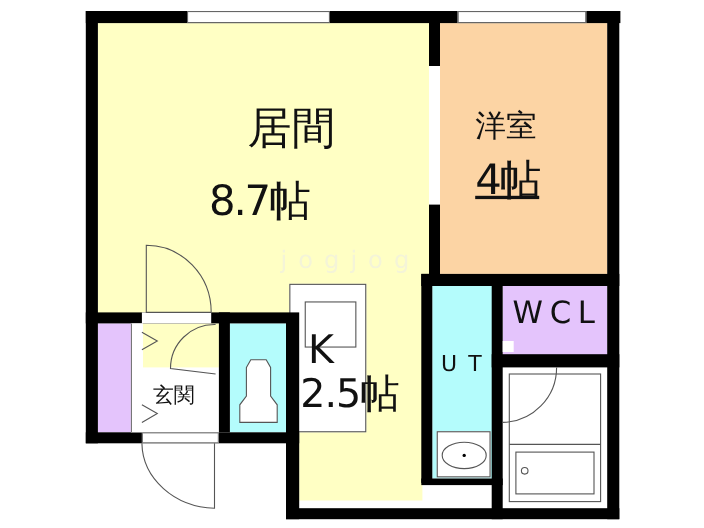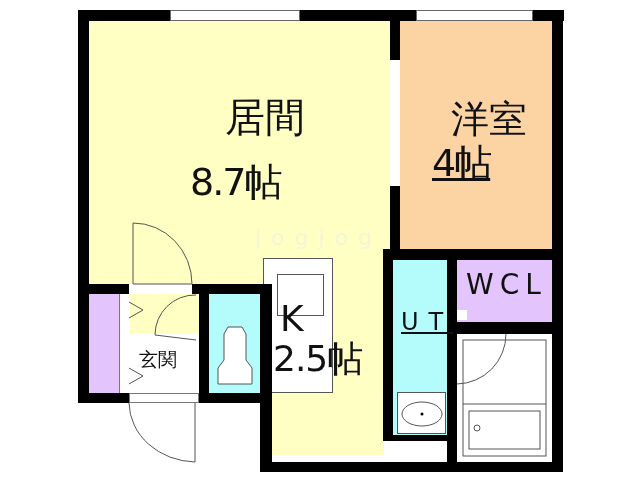--- a/index.html
+++ b/index.html
@@ -62,19 +62,19 @@
   <line x1="463" y1="404" x2="546" y2="404" stroke="#555" stroke-width="1"></line>
   <rect x="469" y="411" width="71" height="38" fill="none" stroke="#555" stroke-width="1"></rect>
   <circle cx="477" cy="428" r="3" fill="none" stroke="#555" stroke-width="1"></circle>
   <path d="M457 384 A50 50 0 0 0 506 334" fill="none" stroke="#555" stroke-width="1"></path>
 </svg>
 
 <div class="label" style="left:255px;top:226px;font-size:22px;letter-spacing:10px;color:#F4F4D8;">jogjog</div>
 
 <div class="label" style="left:193px;top:96px;font-size:40px;margin-left:32px;">居間</div>
 <div class="label" style="left:190px;top:140px;font-size:38px;letter-spacing:-2px;margin-top:23px;">8.7帖</div>
-<div class="label" style="left:451px;top:100px;font-size:38px;">洋室</div>
+<div class="label" style="left:432px;top:100px;font-size:28px;">洋室</div>
 <div class="label" style="left:432px;top:144px;font-size:38px;letter-spacing:-2px;text-decoration:underline;">4帖</div>
 <div class="label" style="left:280px;top:300px;font-size:36px;">K</div>
 <div class="label" style="left:273px;top:340px;font-size:36px;letter-spacing:-1px;text-align:center;">2.5帖</div>
 <div class="label" style="left:466px;top:270px;font-size:28px;letter-spacing:6px;">WCL</div>
-<div class="label" style="left:401px;top:310px;font-size:24px;letter-spacing:10px;text-decoration:underline;">UT</div>
+<div class="label" style="left:401px;top:320px;font-size:20px;letter-spacing:10px;">UT</div>
 <div class="label" style="left:139px;top:350px;font-size:19px;text-align:right;">玄関</div>
 
 </body></html>

